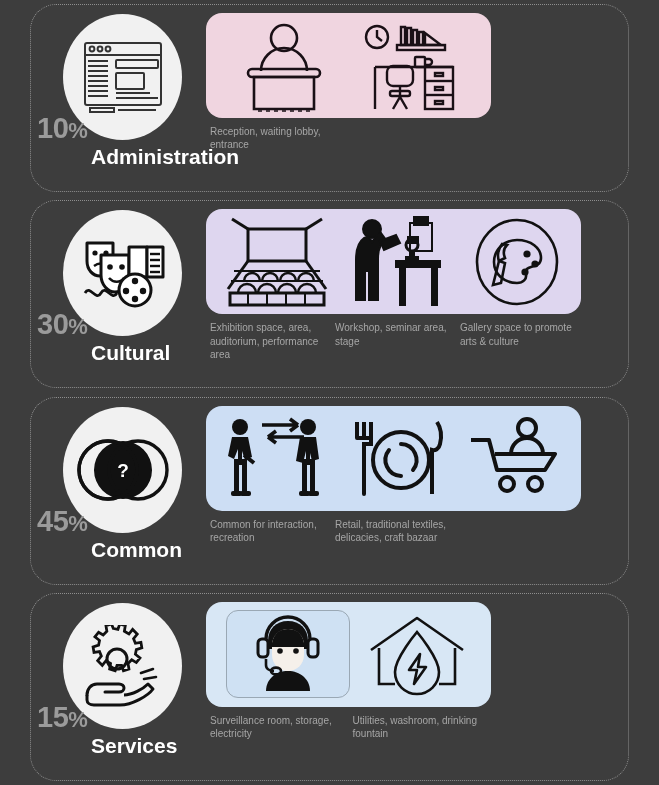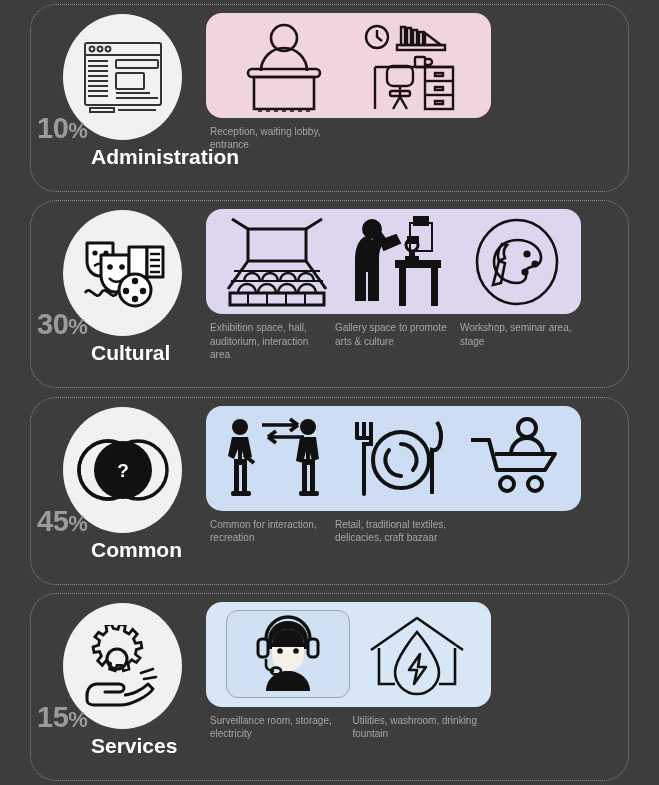--- a/index.html
+++ b/index.html
@@ -265,23 +265,23 @@
             <path d="M46 24c14 0 24 8 24 18 0 7-6 8-10 9-4 1-6 3-5 7 1 5-3 9-9 9-13 0-23-9-23-21s10-22 23-22z"></path>
             <circle cx="56" cy="38" r="3.6" fill="#111" stroke="none"></circle>
             <circle cx="64" cy="48" r="3.6" fill="#111" stroke="none"></circle>
             <circle cx="54" cy="56" r="3.6" fill="#111" stroke="none"></circle>
             <path d="M31 28c-4 5-5 12-3 17l6-3c-2-5-1-10 2-13z"></path>
             <path d="M28 45l-6 24 8-2 4-20z"></path>
           </svg>
         </div>
       </div>
       <div class="captions">
-        <div class="caption">Exhibition space, hall, auditorium, interaction area</div>
+        <div class="caption">Exhibition space, area, auditorium, performance area</div>
+        <div class="caption">Workshop, seminar area, stage</div>
         <div class="caption">Gallery space to promote arts &amp; culture</div>
-        <div class="caption">Workshop, seminar area, stage</div>
       </div>
     </div>
   </div>
 
   <div class="panel w3">
     <div class="left">
       <div class="circle">
         <span>
           <svg width="96" height="64" viewBox="0 0 96 64" fill="none" stroke="#111" stroke-width="3.4">
             <path d="M48 3a29 29 0 100 58 29 29 0 100-58z" fill="#111" stroke="none"></path>

